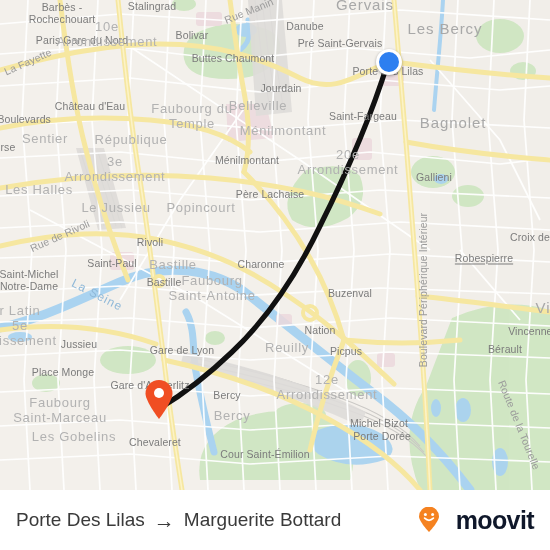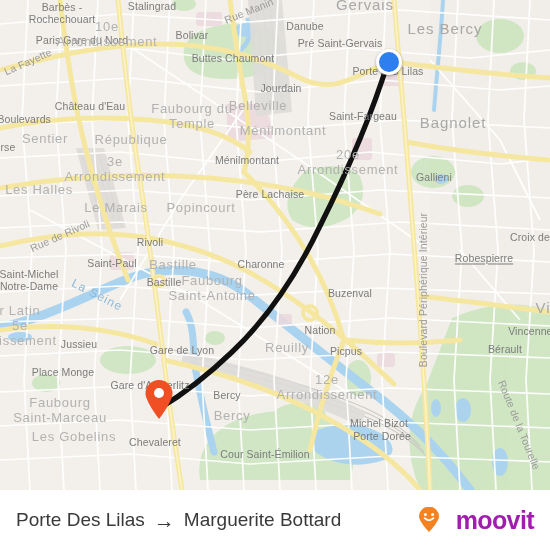--- a/index.html
+++ b/index.html
@@ -107,21 +107,21 @@
   .route-title .arrow {
     margin: 0 9px;
     font-size: 21px;
     color: #3a3a3a;
     line-height: 1;
   }
   .brand { display: flex; align-items: center; }
   .brand-word {
     font-size: 25px;
     font-weight: bold;
-    color: #a21caf;
+    color: #0f172a;
     letter-spacing: -0.6px;
     margin-left: 16px;
   }
 </style>
 </head>
 <body>
 
 <div id="app">
 
   <div class="map">
@@ -304,21 +304,21 @@
         <div class="maplabel lbl-area" style="left: 45px; top: 139px;">Sentier</div>
         <div class="maplabel lbl-area" style="left: 131px; top: 140px;">République</div>
         <div class="maplabel lbl-place" style="left: 5px; top: 148px;">urse</div>
         <div class="maplabel lbl-place" style="left: 247px; top: 161px;">Ménilmontant</div>
         <div class="maplabel lbl-area lbl-2line" style="left: 348px; top: 163px;">20e<br>Arrondissement</div>
         <div class="maplabel lbl-area lbl-2line" style="left: 115px; top: 170px;">3e<br>Arrondissement</div>
         <div class="maplabel lbl-place" style="left: 434px; top: 178px;">Gallieni</div>
         <div class="maplabel lbl-area" style="left: 39px; top: 190px;">Les Halles</div>
         <div class="maplabel lbl-place" style="left: 270px; top: 195px;">Père Lachaise</div>
         <div class="maplabel lbl-area" style="left: 201px; top: 208px;">Popincourt</div>
-        <div class="maplabel lbl-area" style="left: 116px; top: 208px;">Le Marais</div>
+        <div class="maplabel lbl-area" style="left: 116px; top: 208px;">Le Jussieu</div>
         <div class="maplabel lbl-road" style="left: 60px; top: 236px; transform: translate(-50%, -50%) rotate(-24deg);">Rue de Rivoli</div>
         <div class="maplabel lbl-place" style="left: 150px; top: 243px;">Rivoli</div>
         <div class="maplabel lbl-place" style="left: 484px; top: 259px; text-decoration: underline;">Robespierre</div>
         <div class="maplabel lbl-place" style="left: 530px; top: 238px;">Croix de</div>
         <div class="maplabel lbl-place" style="left: 112px; top: 264px;">Saint-Paul</div>
         <div class="maplabel lbl-area" style="left: 173px; top: 265px;">Bastille</div>
         <div class="maplabel lbl-place" style="left: 261px; top: 265px;">Charonne</div>
         <div class="maplabel lbl-place lbl-2line" style="left: 29px; top: 281px;">Saint-Michel<br>Notre-Dame</div>
         <div class="maplabel lbl-place" style="left: 164px; top: 283px;">Bastille</div>
         <div class="maplabel lbl-area lbl-2line" style="left: 212px; top: 289px;">Faubourg<br>Saint-Antoine</div>

